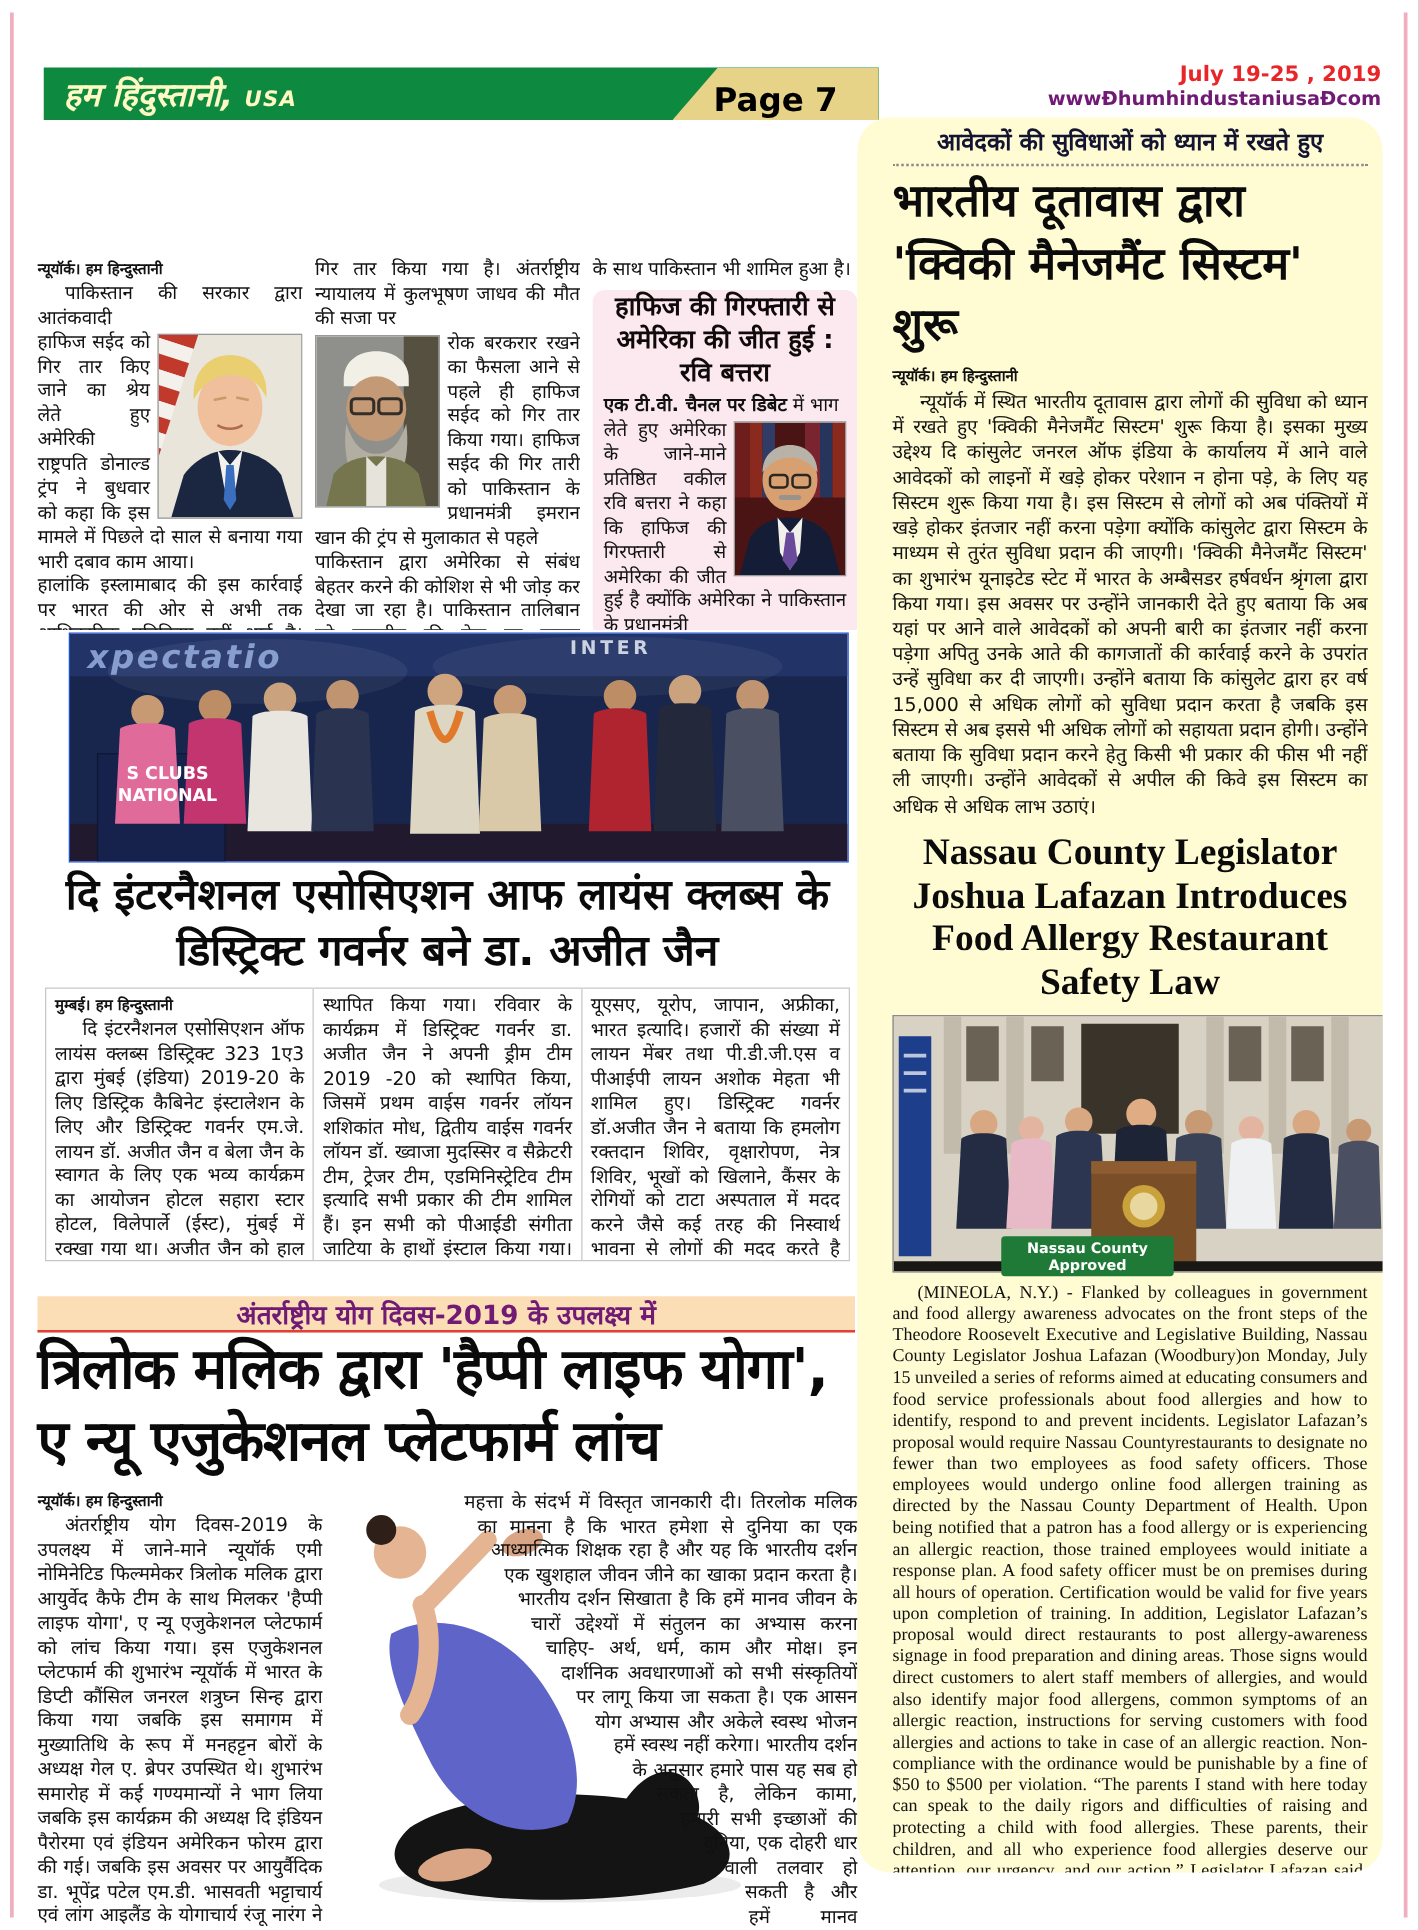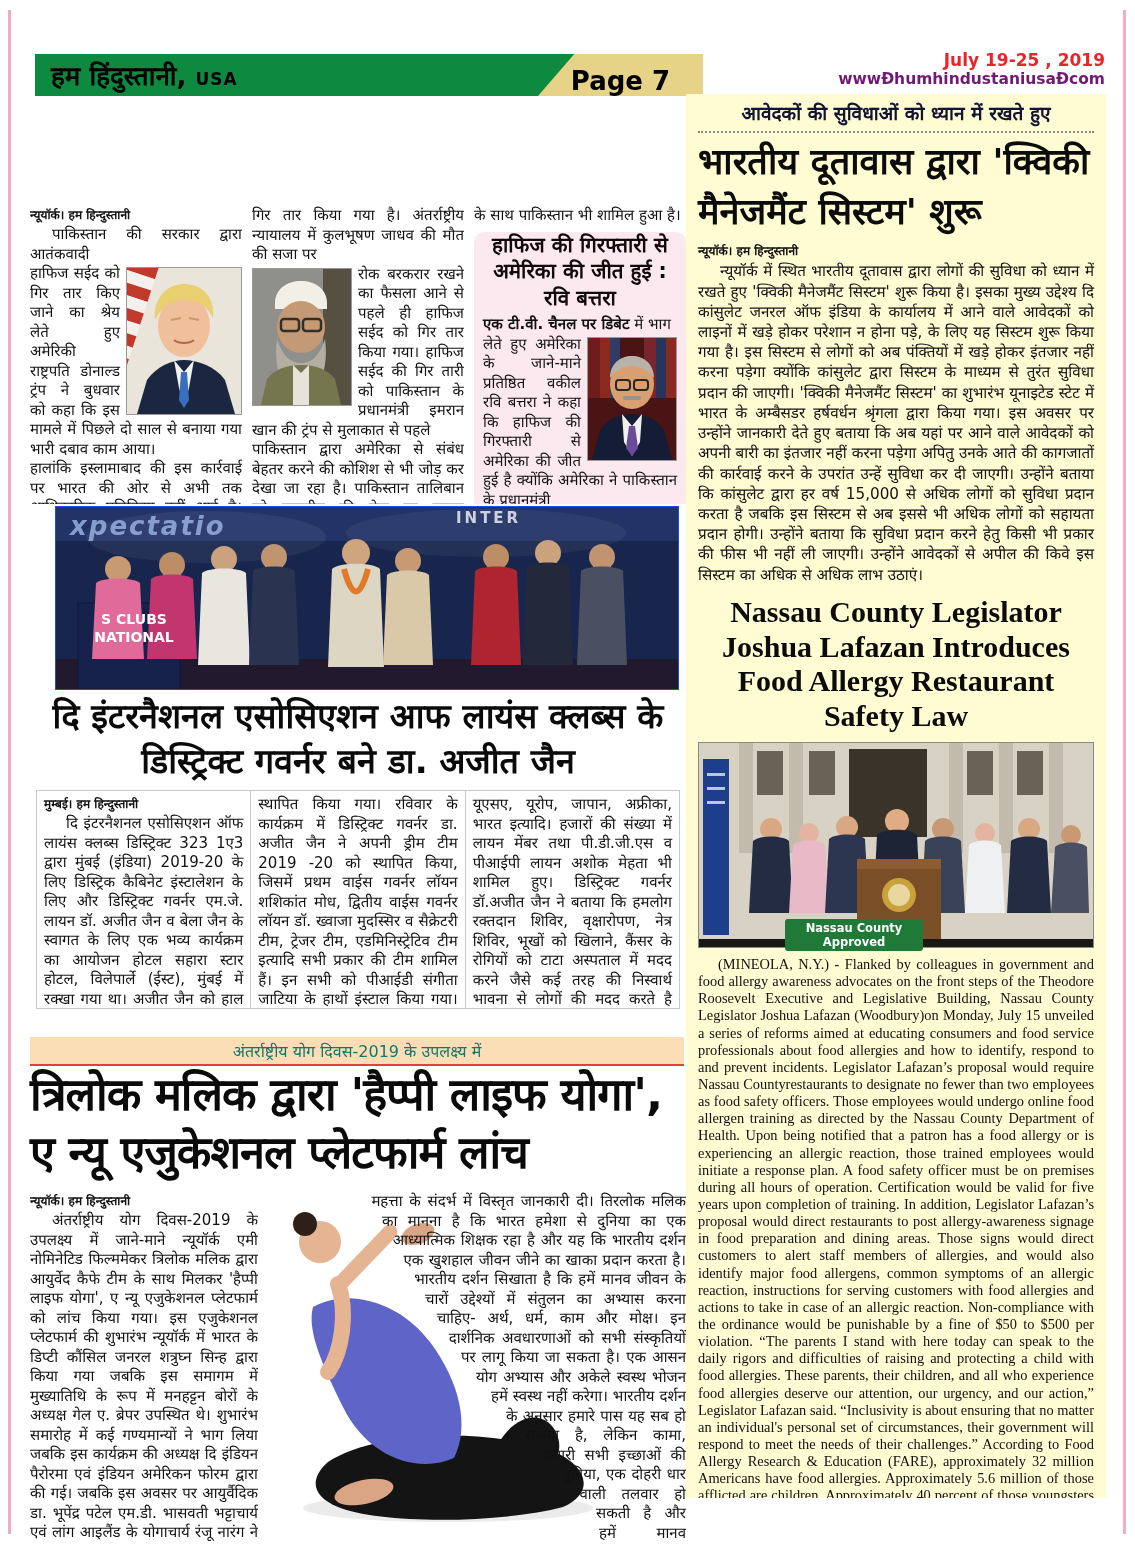--- a/index.html
+++ b/index.html
@@ -8,21 +8,21 @@
     position:relative; width:1135px; height:1544px; margin:0 auto;
     background:#ffffff; font-family:"DejaVu Sans", sans-serif; color:#111;
     overflow:hidden;
   }
   .edge { position:absolute; top:10px; bottom:10px; width:3px; background:#f2aec1; }
   .edge.l { left:8px; } .edge.r { right:9px; }
 
   
   .hdr { position:absolute; left:35px; top:54px; width:1070px; height:42px; }
   .masthead { position:relative; width:668px; height:42px; background:#0e8a40; display:flex; align-items:center; }
-  .mh-title { color:#000000; font-weight:bold; font-size:26px; padding-left:16px; white-space:nowrap; }
+  .mh-title { color:#fef9c3; font-weight:bold; font-size:26px; padding-left:16px; white-space:nowrap;font-style:italic; }
   .mh-usa { font-size:17px; letter-spacing:1px; }
   .page-badge { position:absolute; right:0; top:0; height:42px; width:165px; background:#e7d387;
     clip-path:polygon(22% 0,100% 0,100% 100%,0 100%); display:flex; align-items:flex-end; justify-content:center; }
   .page-badge span { font-weight:bold; font-size:26px; color:#000; }
   .hdr-right { position:absolute; right:0; top:-4px; text-align:right; }
   .hdr-date { color:#e8262a; font-weight:bold; font-size:17px; }
   .hdr-url { color:#701a75; font-weight:bold; font-size:15.5px; }
 
   
   .dateline { font-weight:bold; font-size:12px; margin-bottom:2px; }
@@ -51,32 +51,32 @@
   .headline2 { position:absolute; left:30px; top:694px; width:656px; text-align:center; font-size:34px;
     font-weight:bold; line-height:1.32; color:#0a0a0a; }
   .lions-cols { position:absolute; left:36px; top:790px; width:644px; height:219px; display:flex;
     border:1px solid #c8c8c8; background:#fff; overflow:hidden; }
   .lions-cols .col { flex:1 1 0; padding:4px 7px; overflow:hidden; }
   .lions-cols .col + .col { border-left:1px solid #c8c8c8; }
 
   
   .yoga-strip { position:absolute; left:30px; top:1037px; width:654px; height:29px; background:#fbddb6;
     border-bottom:2px solid #e04038; display:flex; align-items:center; justify-content:center; }
-  .yoga-strip span { color:#0f766e; font-weight:normal; font-size:16px; }
+  .yoga-strip span { color:#701a75; font-weight:bold; font-size:21px; }
   .headline3 { position:absolute; left:30px; top:1066px; width:656px; font-size:45px; font-weight:bold;
     line-height:1.28; letter-spacing:-1px; color:#0a0a0a; }
   .yoga-art { position:absolute; left:30px; top:1192px; width:656px; height:350px; display:flex; gap:10px; overflow:hidden; }
   .yoga-left { width:228px; flex:0 0 auto; overflow:hidden; }
   .yoga-right { flex:1 1 auto; overflow:hidden; }
   .yoga-fig { float:left; width:325px; height:335px; margin:0 6px 0 0;
     shape-outside:polygon(0 0,28% 0,38% 18%,48% 36%,58% 52%,72% 70%,88% 86%,100% 100%,0 100%); }
 
   
   .rightcol { position:absolute; left:686px; top:94px; width:420px; height:1404px; background:#fffbd2;
-    padding:6px 12px 10px 12px; overflow:hidden; }
+    padding:6px 12px 10px 28px; overflow:hidden;border-radius:26px; }
   .kicker { text-align:center; font-weight:bold; font-size:19px; color:#121432;
     border-bottom:2px dotted #8a8a8a; padding-bottom:5px; margin-bottom:4px; }
   .headline-embassy { font-size:36px; font-weight:bold; line-height:1.38; color:#0b0b0b; margin-bottom:6px; }
   .embassy-body { font-size:15.2px; line-height:1.33; }
   .headline-nassau { font-family:"Liberation Serif", serif; font-weight:bold; font-size:30px; line-height:1.16;
     text-align:center; margin:10px 0 8px 0; color:#0b0b0b; }
   .nassau-photo { position:relative; width:396px; height:206px; border:1px solid #8a8a8a; margin:0 0 8px 0; background:#cfc8bb; }
   .nassau-sign { left:86px; top:176px; width:138px; background:#1f7a38; border-radius:3px; text-align:center;
     font-size:11.5px; padding:2px 0; }
   .eng p { font-family:"Liberation Serif", serif; font-size:14.4px; line-height:1.19; text-align:justify;

